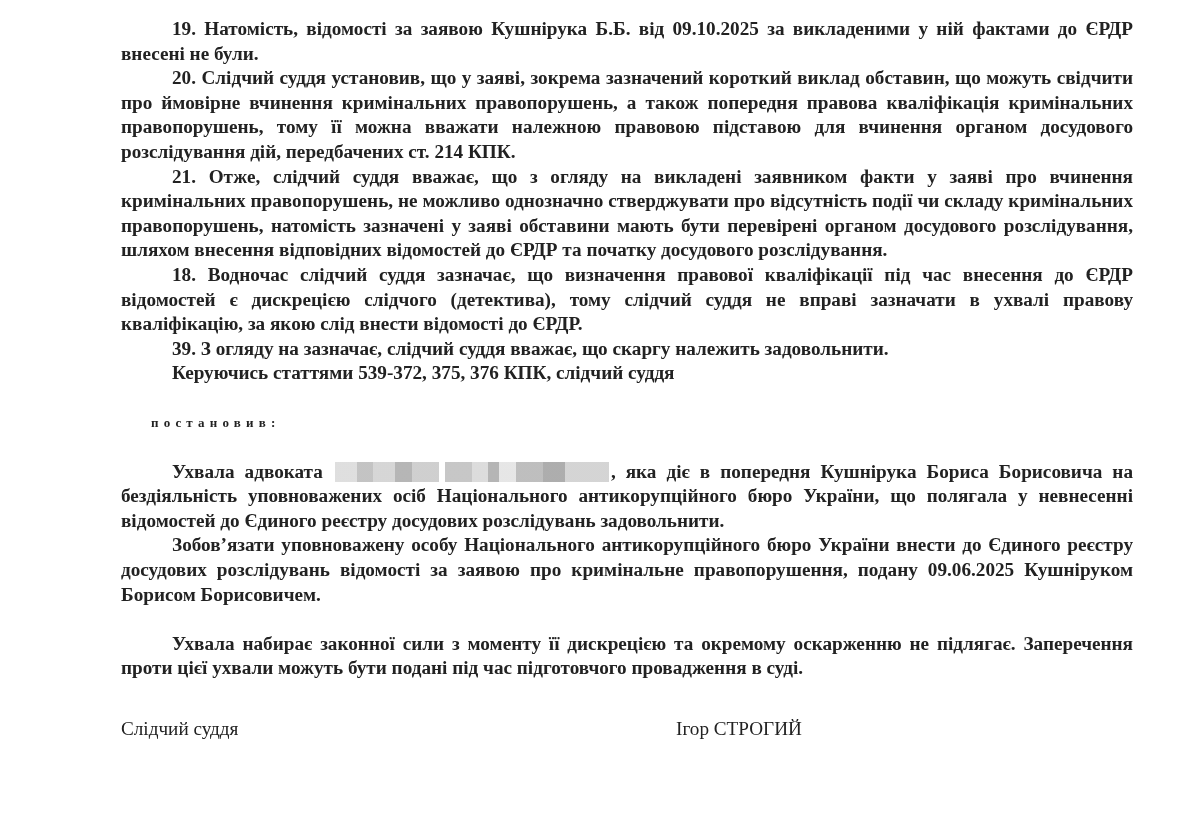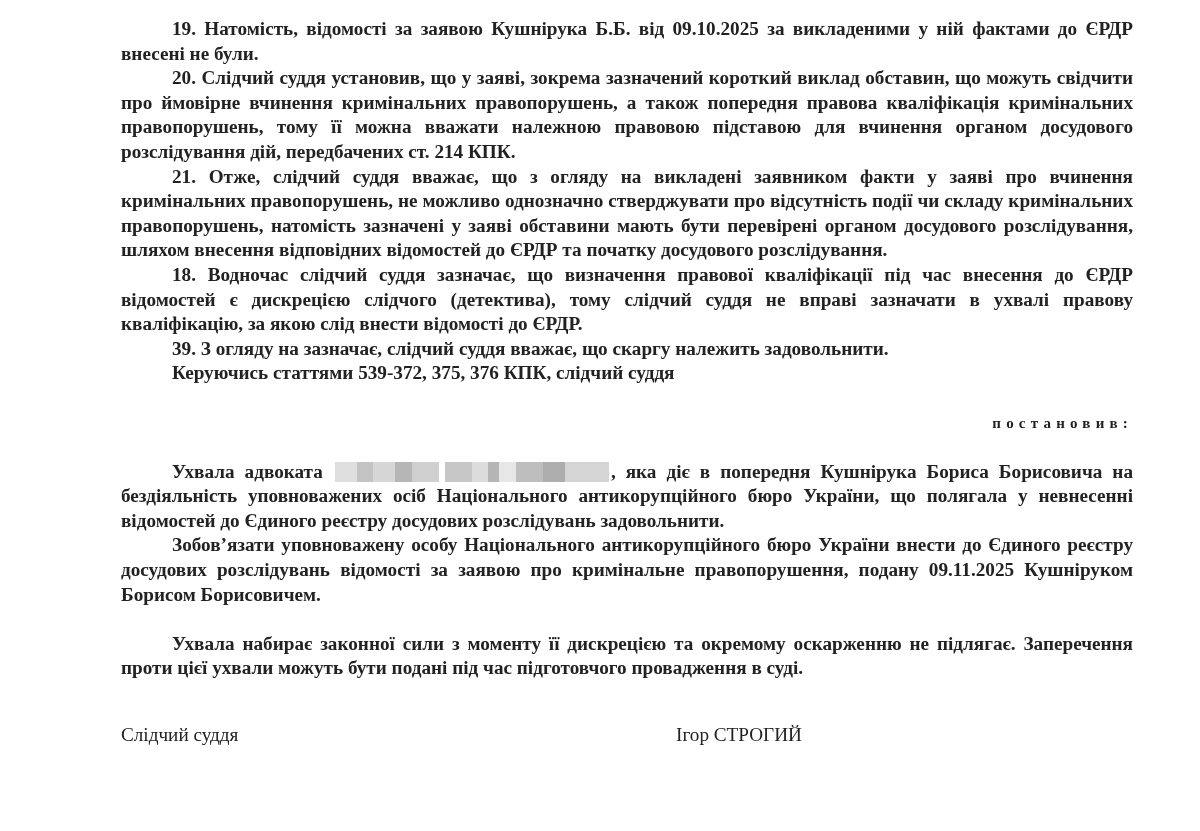--- a/index.html
+++ b/index.html
@@ -3,22 +3,22 @@
 <meta charset="utf-8">
 <style>
   html, body { margin: 0; padding: 0; background: #ffffff; }
   body { width: 1200px; height: 831px; overflow: hidden; position: relative;
          font-family: "Liberation Serif", "DejaVu Serif", serif; color: #222; }
   .page { position: absolute; left: 121px; top: 17px; width: 1012px; }
   .p { font-size: 19.2px; line-height: 24.6px; text-align: justify; margin: 0;
        text-indent: 51px; }
   .p.last-left { text-align-last: left; font-weight: bold; }
   .blank { height: 24.6px; }
-  .heading { text-align: right; font-weight: bold; letter-spacing: 5.2px;
-             font-size: 15px; line-height: 24.6px; margin: 0; padding-left: 30px; }
+  .heading { text-align: left; font-weight: bold; letter-spacing: 5.2px;
+             font-size: 13px; line-height: 24.6px; margin: 0; padding-left: 30px; }
   .redacted { display: inline-block; width: 274px; height: 20px; vertical-align: -4px;
               background:
                 linear-gradient(90deg, #d9d9d9 0 8%, #b9b9b9 8% 14%, #cfcfcf 14% 22%, #a9a9a9 22% 28%, #c7c7c7 28% 38%, #fff 38% 40%,
                 #bdbdbd 40% 50%, #d6d6d6 50% 56%, #a8a8a8 56% 60%, #e2e2e2 60% 66%, #b3b3b3 66% 76%, #9f9f9f 76% 84%, #cdcdcd 84% 100%);
               opacity: 0.85; margin: 0 2px; }
   .sign { display: flex; font-size: 19.2px; line-height: 24.6px; }
   .sign .role { width: 555px; }
 </style>
 </head>
 <body>
@@ -29,23 +29,23 @@
   <p class="p last-left"><span>21.</span> <span>Отже, слідчий суддя вважає, що з огляду на викладені заявником факти у заяві про вчинення кримінальних правопорушень, не можливо однозначно стверджувати про відсутність події чи складу кримінальних правопорушень, натомість зазначені у заяві обставини мають бути перевірені органом досудового розслідування, шляхом внесення відповідних відомостей до ЄРДР та початку досудового розслідування.</span></p>
   <p class="p last-left"><span>18.</span> <span>Водночас слідчий суддя зазначає, що визначення правової кваліфікації під час внесення до ЄРДР відомостей є дискрецією слідчого (детектива), тому слідчий суддя не вправі зазначати в ухвалі правову кваліфікацію, за якою слід внести відомості до ЄРДР.</span></p>
   <p class="p last-left"><span>39.</span> <span>З огляду на зазначає, слідчий суддя вважає, що скаргу належить задовольнити.</span></p>
   <p class="p last-left">Керуючись статтями 539-372, 375, 376 КПК, слідчий суддя</p>
 
   <div class="blank"></div>
   <p class="heading">постановив:</p>
   <div class="blank"></div>
 
   <p class="p last-left"><span>Ухвала адвоката</span> <span class="redacted"></span><span>, яка діє в попередня Кушнірука Бориса Борисовича на бездіяльність уповноважених осіб Національного антикорупційного бюро України, що полягала у невнесенні відомостей до Єдиного реєстру досудових розслідувань задовольнити.</span></p>
-  <p class="p last-left">Зобов’язати уповноважену особу Національного антикорупційного бюро України внести до Єдиного реєстру досудових розслідувань відомості за заявою про кримінальне правопорушення, подану 09.11.2025 Кушніруком Борисом Борисовичем.</p>
+  <p class="p last-left">Зобов’язати уповноважену особу Національного антикорупційного бюро України внести до Єдиного реєстру досудових розслідувань відомості за заявою про кримінальне правопорушення, подану 09.06.2025 Кушніруком Борисом Борисовичем.</p>
 
   <div class="blank"></div>
   <p class="p last-left">Ухвала набирає законної сили з моменту її дискрецією та окремому оскарженню не підлягає. Заперечення проти цієї ухвали можуть бути подані під час підготовчого провадження в суді.</p>
 
   <div class="blank"></div>
-  <div class="sign" style="margin-top:17px;">
+  <div class="sign" style="margin-top:11px;">
     <span class="role">Слідчий суддя</span>
     <span>Ігор СТРОГИЙ</span>
   </div>
 </div>
 
 </body></html>

